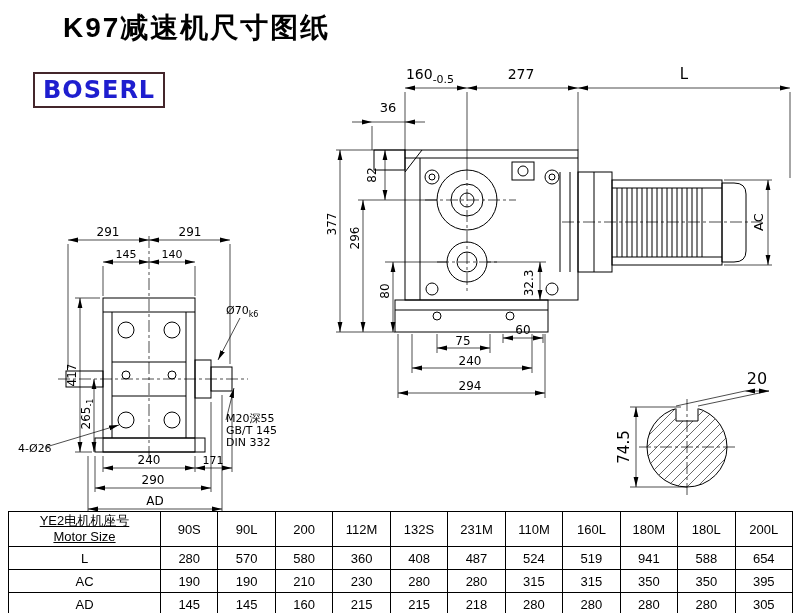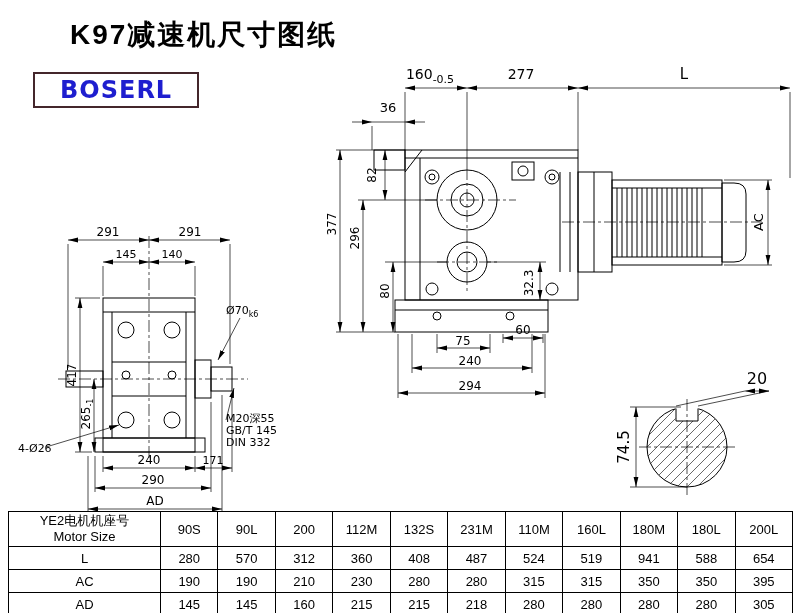--- a/index.html
+++ b/index.html
@@ -1,38 +1,38 @@
 <!DOCTYPE html>
 <html><head>
 <meta charset="utf-8">
 <style>
   html,body{margin:0;padding:0;}
   body{width:800px;height:613px;position:relative;background:#fff;
        font-family:"Liberation Sans",sans-serif;overflow:hidden;}
   .title{position:absolute;left:62px;top:8px;font-size:28px;font-weight:bold;
-         letter-spacing:2px;color:#000;margin:8px;}
-  .brand{position:absolute;left:33px;top:72px;min-width:110px;height:32px;padding:0 25px;
+         letter-spacing:2px;color:#000;margin:1px;}
+  .brand{position:absolute;left:33px;top:72px;min-width:110px;height:32px;padding:0 8px;
          border:2px solid #44262b;color:#1e1ecf;font-size:24px;font-weight:bold;
          display:flex;align-items:center;justify-content:center;letter-spacing:1px;
          font-family:"DejaVu Sans",sans-serif;background:#fff;}
   svg.drawing{position:absolute;left:0;top:0;}
   .ln{stroke:#000;stroke-width:1;fill:none;}
   .ext{stroke:#000;stroke-width:0.7;fill:none;}
   .dim{stroke:#000;stroke-width:0.7;fill:none;}
   .cl{stroke:#000;stroke-width:0.7;fill:none;stroke-dasharray:12 3 3 3;}
   .hatch{stroke:#000;stroke-width:0.6;fill:none;}
   text{font-family:"DejaVu Sans",sans-serif;fill:#000;}
   .t11{font-size:11px}.t12{font-size:12px}.t13{font-size:13px}
   .t14{font-size:14px}.t15{font-size:15px}.t16{font-size:16px}
   .size-table{position:absolute;left:8px;top:511px;width:785px;
               border-collapse:collapse;table-layout:fixed;background:#fff;}
   .size-table td{border:1px solid #000;text-align:center;vertical-align:middle;
                  font-size:13px;height:22px;padding:0;color:#000;}
   .size-table tr.hdr td{height:34px;}
-  .size-table .hl{line-height:16px;}
+  .size-table .hl{line-height:16px;text-decoration:underline;}
 </style>
 </head>
 <body>
 
 <h1 class="title">K97减速机尺寸图纸</h1>
 <div class="brand">
   <span>BOSERL</span>
 </div>
 
 <svg class="drawing" width="800" height="613" viewBox="0 0 800 613">
@@ -259,21 +259,21 @@
     <td>110M</td>
     <td>160L</td>
     <td>180M</td>
     <td>180L</td>
     <td>200L</td>
   </tr>
   <tr>
     <td>L</td>
     <td>280</td>
     <td>570</td>
-    <td>312</td>
+    <td>580</td>
     <td>360</td>
     <td>408</td>
     <td>487</td>
     <td>524</td>
     <td>519</td>
     <td>941</td>
     <td>588</td>
     <td>654</td>
   </tr>
   <tr>

